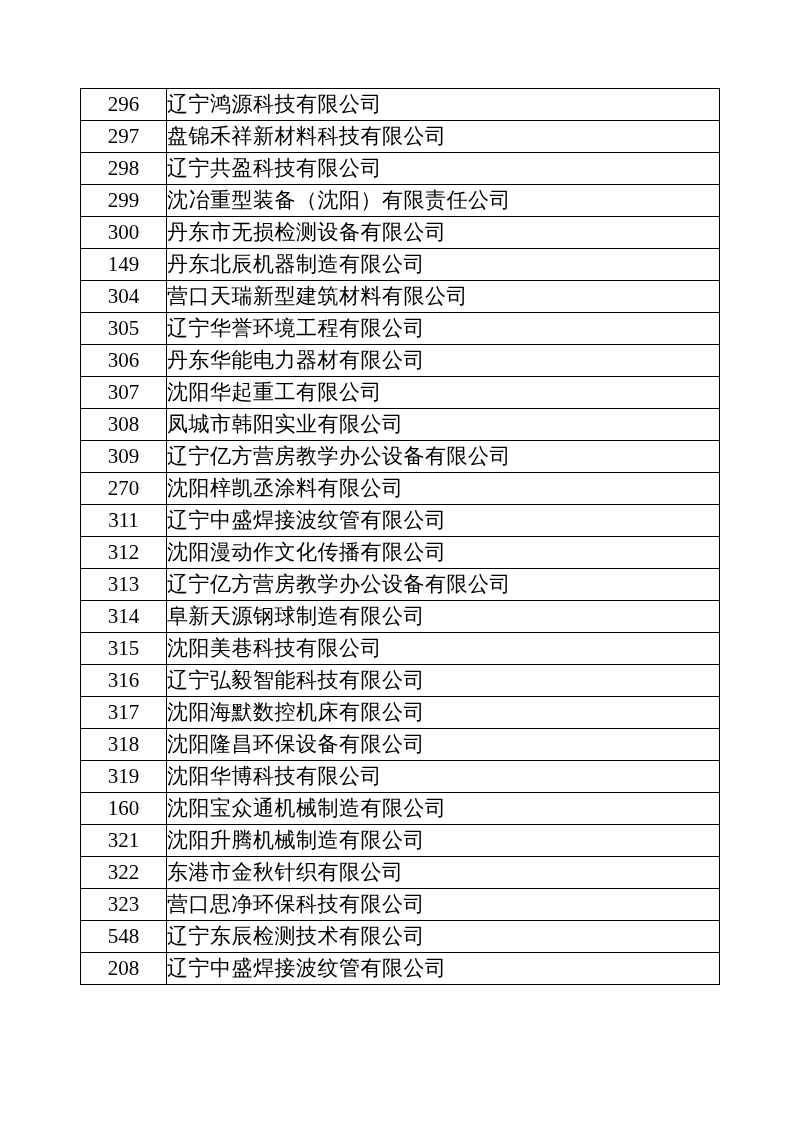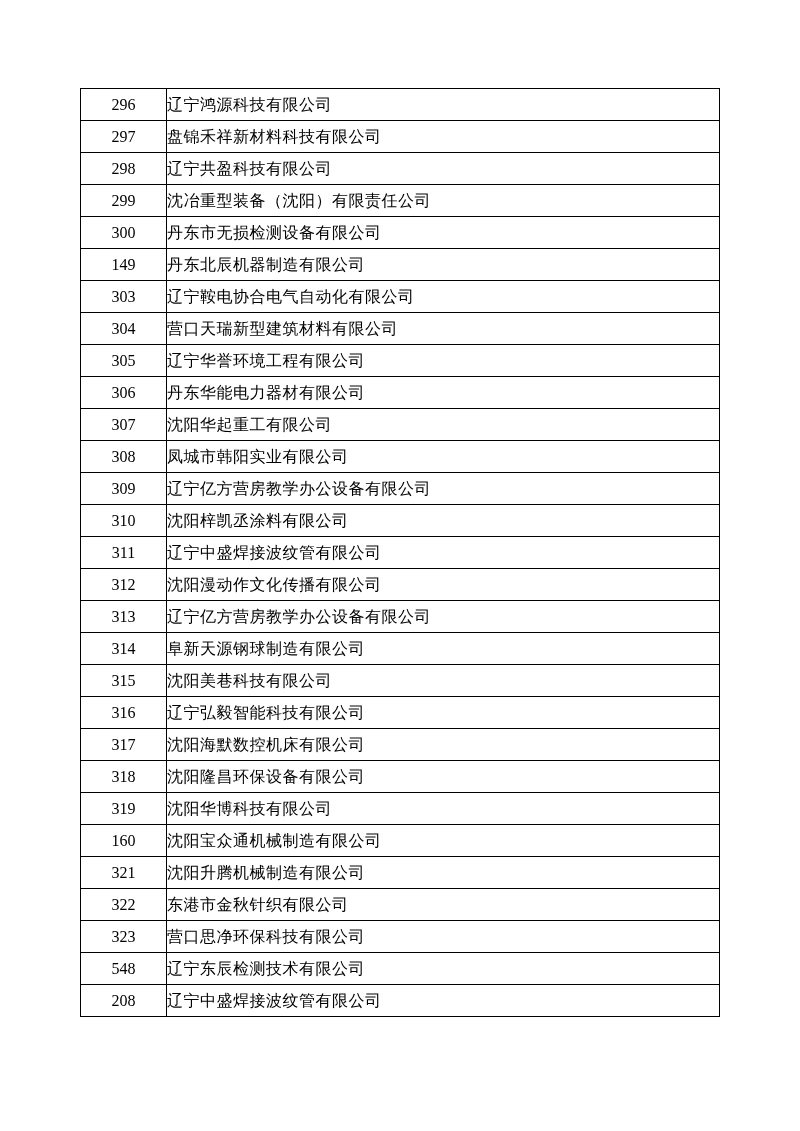--- a/index.html
+++ b/index.html
@@ -21,21 +21,21 @@
     padding: 88px 80px 0 80px;
   }
   table.company-table {
     width: 640px;
     border-collapse: collapse;
     table-layout: fixed;
   }
   table.company-table td {
     border: 1px solid #000000;
     height: 31px;
-    font-size: 16px;
+    font-size: 21px;
     line-height: 1.1;
     padding: 0;
   }
   td.idx {
     width: 85px;
     text-align: center;
     font-family: "Liberation Serif", "DejaVu Serif", serif;
   }
   td.name {
     text-align: left;
@@ -67,24 +67,20 @@
       </tr>
       <tr>
         <td class="idx">300</td>
         <td class="name">丹东市无损检测设备有限公司</td>
       </tr>
       <tr>
         <td class="idx">149</td>
         <td class="name">丹东北辰机器制造有限公司</td>
       </tr>
       <tr>
-        <td class="idx">303</td>
-        <td class="name">辽宁鞍电协合电气自动化有限公司</td>
-      </tr>
-      <tr>
         <td class="idx">304</td>
         <td class="name">营口天瑞新型建筑材料有限公司</td>
       </tr>
       <tr>
         <td class="idx">305</td>
         <td class="name">辽宁华誉环境工程有限公司</td>
       </tr>
       <tr>
         <td class="idx">306</td>
         <td class="name">丹东华能电力器材有限公司</td>
@@ -95,21 +91,21 @@
       </tr>
       <tr>
         <td class="idx">308</td>
         <td class="name">凤城市韩阳实业有限公司</td>
       </tr>
       <tr>
         <td class="idx">309</td>
         <td class="name">辽宁亿方营房教学办公设备有限公司</td>
       </tr>
       <tr>
-        <td class="idx">310</td>
+        <td class="idx">270</td>
         <td class="name">沈阳梓凯丞涂料有限公司</td>
       </tr>
       <tr>
         <td class="idx">311</td>
         <td class="name">辽宁中盛焊接波纹管有限公司</td>
       </tr>
       <tr>
         <td class="idx">312</td>
         <td class="name">沈阳漫动作文化传播有限公司</td>
       </tr>

